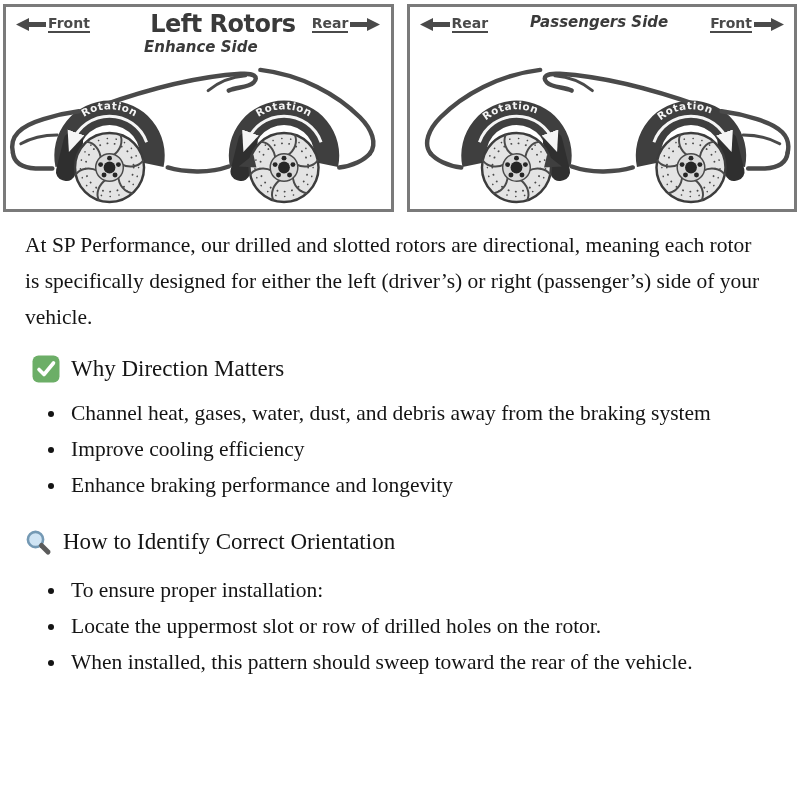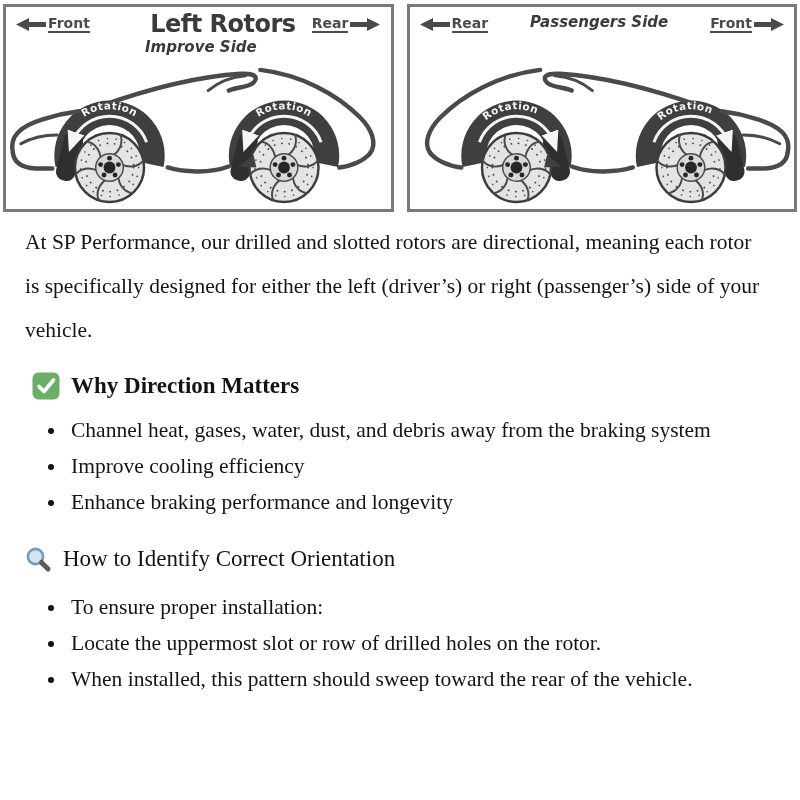--- a/index.html
+++ b/index.html
@@ -14,24 +14,24 @@
          font-family:"DejaVu Sans", sans-serif; font-weight:bold; font-size:14px; margin-top:2px; }
   .dir .lbl { border-bottom:2px solid #4a4a4a; line-height:1.05; }
   .dir svg { display:block; }
   .title-block { text-align:center; font-family:"DejaVu Sans", sans-serif; color:#3a3a3a; margin-top:-2px; }
   .panel-title { font-size:24px; font-weight:bold; letter-spacing:-0.5px; line-height:1.05;margin-left:44px; }
   .panel-subtitle { font-size:15px; font-weight:bold; font-style:italic; margin-top:1px; }
   .car { display:block; width:100%; height:150px; }
 
   
   .content { padding:0 30px 0 25px; }
-  .intro { margin-top:8px; font-size:21.5px; line-height:44px;font-family:Liberation Serif, serif; }
+  .intro { margin-top:15px; font-size:21.5px; line-height:36px;font-family:Liberation Serif, serif; }
 
   .sec-heading { display:flex; align-items:center; gap:11px; margin-top:17px; font-size:23px; line-height:34px; }
-  .sec-heading.bold { font-weight:bold;padding-left:7px; }
+  .sec-heading.bold { font-weight:normal;padding-left:7px; }
   .sec-heading .icon { display:inline-flex; flex:0 0 auto; }
 
   .lead { margin-top:13px; font-size:21.5px; line-height:36px; }
 
   ul { margin-top:9px; padding-left:42px; list-style:disc; }
   ul.tight { margin-top:13px; }
   li { font-size:21.5px; line-height:36px; padding-left:4px; }
 </style>
 </head>
 <body>
@@ -41,21 +41,21 @@
   <div class="panel">
     <div class="panel-header">
       <div class="dir">
         <svg width="30" height="13" viewBox="0 0 30 13">
             <polygon points="0,6.5 13,0 13,4 30,4 30,9 13,9 13,13" fill="#4a4a4a"></polygon>
           </svg>
         <span class="lbl">Front</span>
       </div>
       <div class="title-block">
         <div class="panel-title">Left Rotors</div>
-        <div class="panel-subtitle">Improve Side</div>
+        <div class="panel-subtitle">Enhance Side</div>
       </div>
       <div class="dir">
         <span class="lbl">Rear</span>
         <svg width="30" height="13" viewBox="0 0 30 13">
             <polygon points="30,6.5 17,0 17,4 0,4 0,9 17,9 17,13" fill="#4a4a4a"></polygon>
           </svg>
       </div>
     </div>
 
     <svg class="car" viewBox="0 0 390 152" preserveAspectRatio="xMidYMid meet">

